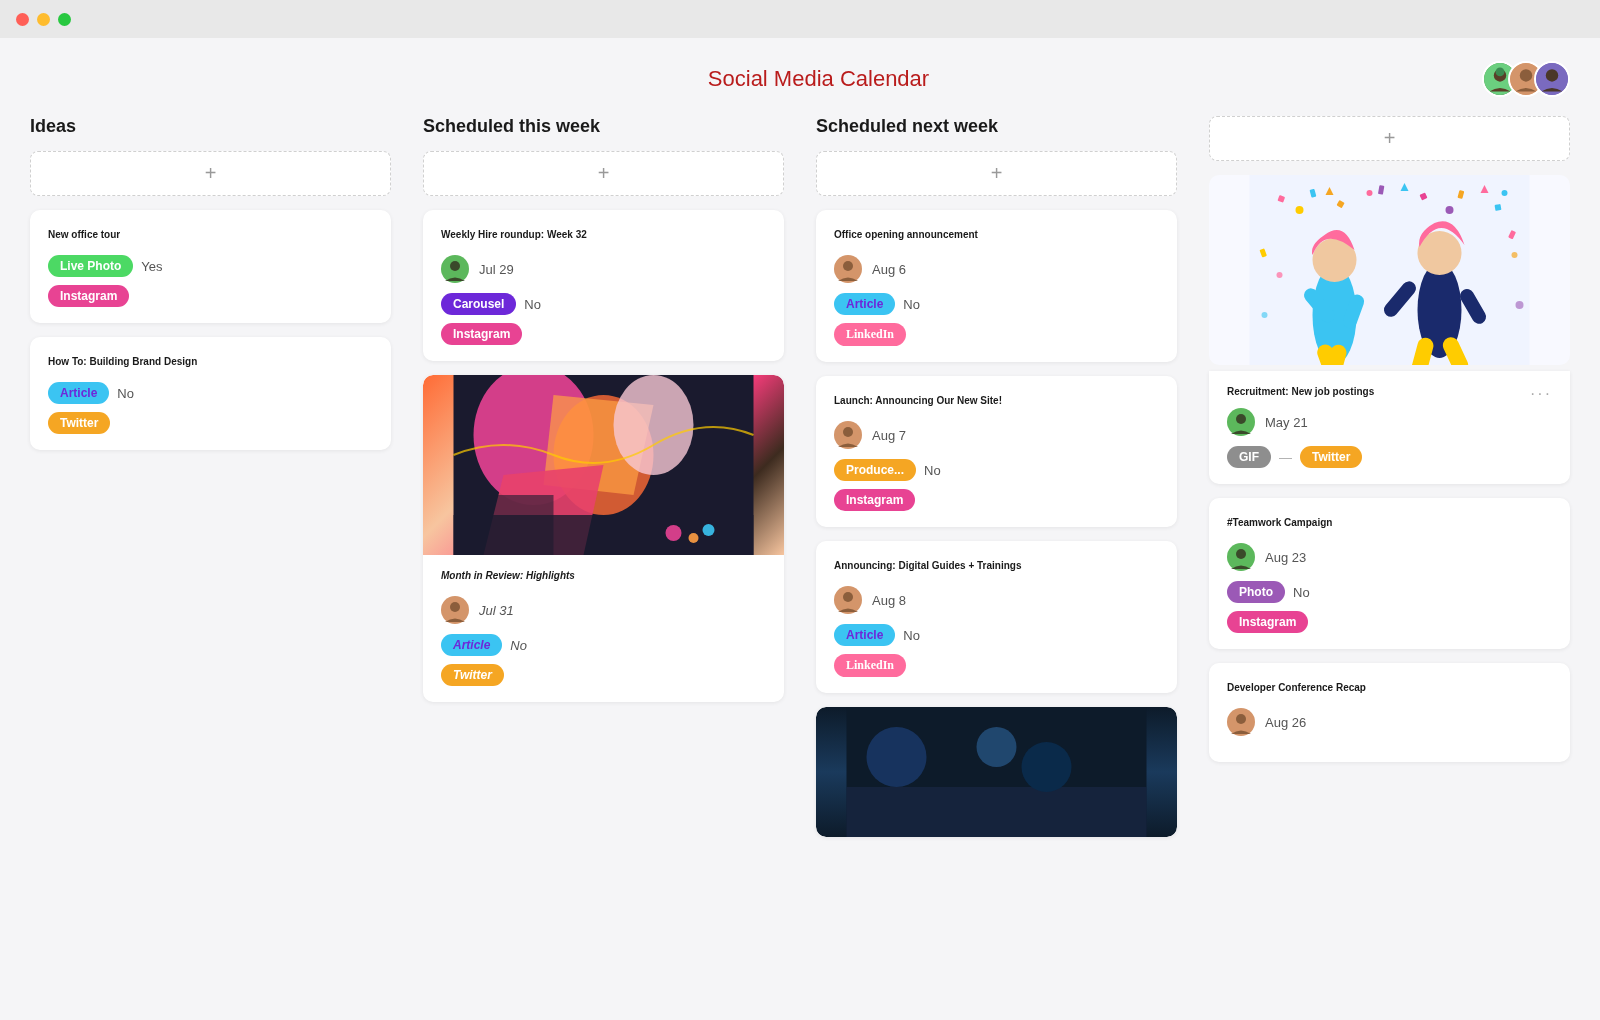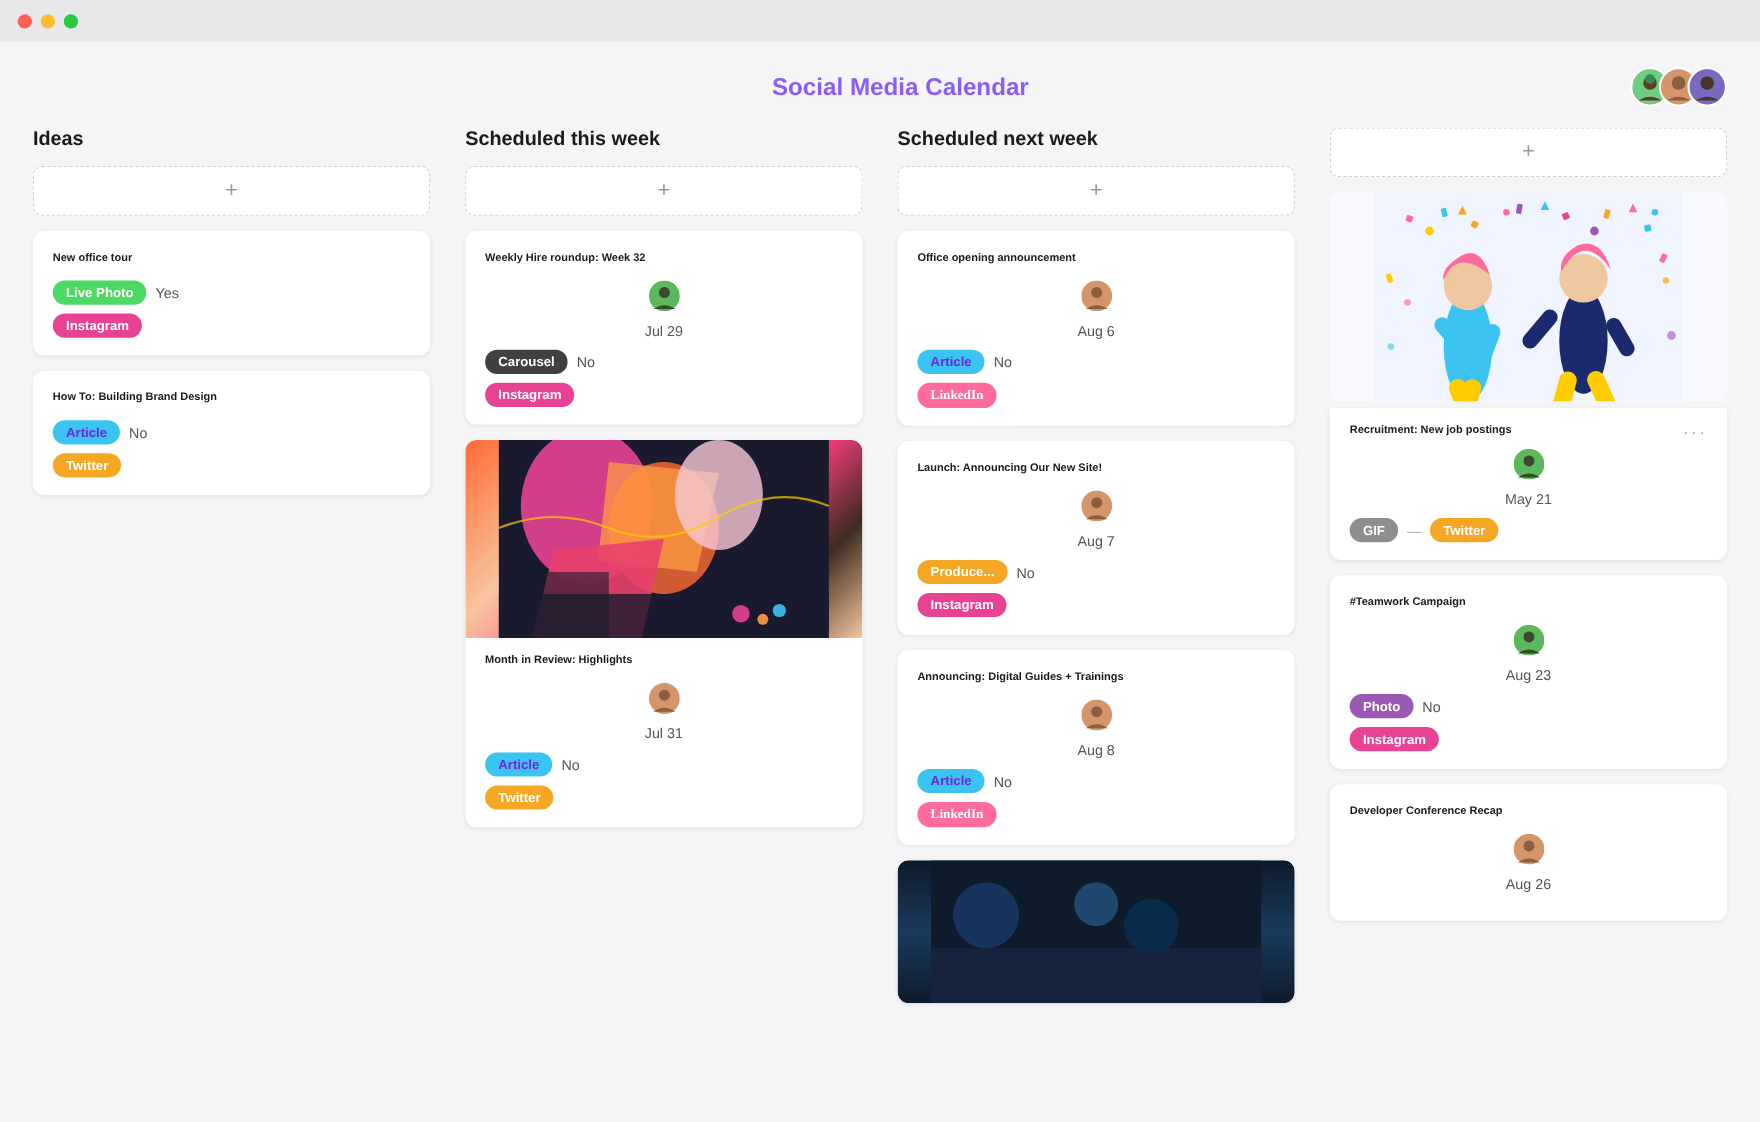--- a/index.html
+++ b/index.html
@@ -31,22 +31,22 @@
     }
     .header {
       display: flex;
       align-items: center;
       justify-content: center;
       padding: 28px 0 24px 0;
       position: relative;
     }
     .header-title {
       font-size: 22px;
-      font-weight: 700;
-      color: #8b5cf6;
+      font-weight: 400;
+      color: #b91c1c;
       margin-left: 37px;
     }
     .avatar-group {
       position: absolute;
       right: 0;
       display: flex;
       align-items: center;
     }
     .avatar {
       width: 36px; height: 36px;
@@ -105,21 +105,20 @@
       font-weight: 600;
       color: #1a1a1a;
       margin-bottom: 14px;
       line-height: 1.3;
     }
     .meta-row {
       display: flex;
       align-items: center;
       gap: 10px;
       margin-bottom: 10px;
-      flex-direction: column;
     }
     .date-text {
       font-size: 13px;
       color: #555;
     }
     .tags-row {
       display: flex;
       align-items: center;
       gap: 8px;
       flex-wrap: wrap;
@@ -130,21 +129,21 @@
       border-radius: 20px;
       font-size: 12px;
       font-weight: 600;
       color: white;
       display: inline-block;
     }
     .tag-green { background: #4cd964; color: white; }
     .tag-instagram { background: #e84393; color: white; }
     .tag-article { background: #3bc4f2; color: #6d28d9; }
     .tag-twitter { background: #f5a623; color: white; }
-    .tag-carousel { background: #404040; color: white; }
+    .tag-carousel { background: #6d28d9; color: white; }
     .tag-linkedin { background: #ff6b9d; color: white; font-family: Liberation Serif, serif; }
     .tag-produce { background: #f5a623; color: white; }
     .tag-gif { background: #8e8e8e; color: white; }
     .tag-photo { background: #9b59b6; color: white; }
     .no-text {
       font-size: 13px;
       color: #555;
     }
     .yes-text {
       font-size: 13px;
@@ -288,21 +287,21 @@
 
             <path d="M0 80 Q50 60 100 80 Q150 100 200 70 Q250 40 300 60" fill="none" stroke="#ffcc00" stroke-width="2" opacity="0.7"></path>
 
             <rect x="0" y="140" width="300" height="40" fill="#1a1a2e" opacity="0.8"></rect>
 
             <circle cx="220" cy="158" r="8" fill="#e84393" opacity="0.9"></circle>
             <circle cx="240" cy="163" r="5" fill="#ff9f43" opacity="0.9"></circle>
             <circle cx="255" cy="155" r="6" fill="#3bc4f2" opacity="0.9"></circle>
           </svg>
         </div>
-        <div style="padding:14px 18px 16px 18px;">
+        <div style="padding:14px 18px 16px 18px;font-style:italic;">
           <div class="card-title">Month in Review: Highlights</div>
           <div class="meta-row">
             <svg width="28" height="28" viewBox="0 0 28 28">
               <circle cx="14" cy="14" r="14" fill="#d4956a"></circle>
               <circle cx="14" cy="11" r="5" fill="#8B5E3C"></circle>
               <path d="M4 26 Q14 19 24 26" fill="#8B5E3C"></path>
             </svg>
             <span class="date-text">Jul 31</span>
           </div>
           <div class="tags-row">

